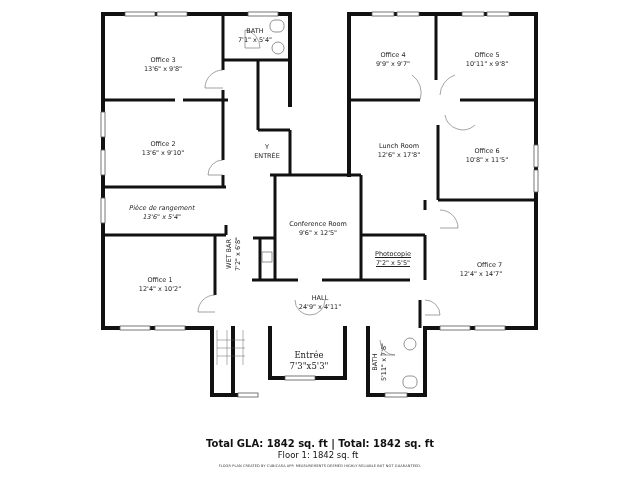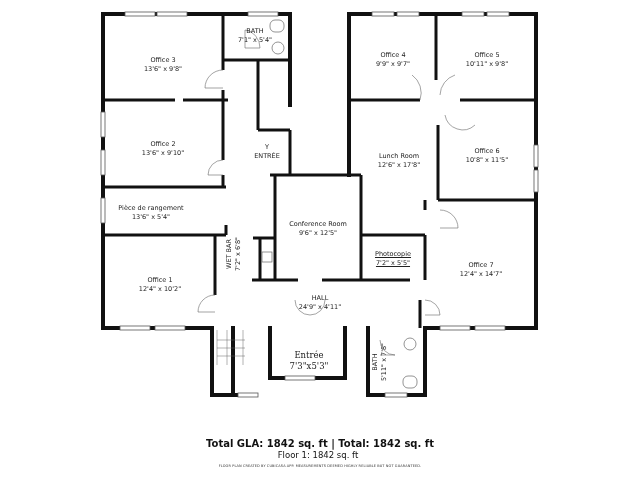--- a/index.html
+++ b/index.html
@@ -132,21 +132,21 @@
   <div>7'1" x 5'4"</div>
 </div>
 <div class="lbl" style="left:163px;top:140px;">
   <div>Office 2</div>
   <div>13'6" x 9'10"</div>
 </div>
 <div class="lbl" style="left:267px;top:143px;">
   <div>Y</div>
   <div>ENTRÉE</div>
 </div>
-<div class="lbl" style="left:151px;top:204px;">
+<div class="lbl" style="left:162px;top:204px;font-style:italic;">
   <div>Pièce de rangement</div>
   <div>13'6" x 5'4"</div>
 </div>
 <div class="lbl rot" style="left:234px;top:254px;">
   <div>WET BAR</div>
   <div>7'2" x 6'8"</div>
 </div>
 <div class="lbl" style="left:160px;top:276px;">
   <div>Office 1</div>
   <div>12'4" x 10'2"</div>
@@ -156,33 +156,33 @@
   <div>9'6" x 12'5"</div>
 </div>
 <div class="lbl" style="left:393px;top:51px;">
   <div>Office 4</div>
   <div>9'9" x 9'7"</div>
 </div>
 <div class="lbl" style="left:487px;top:51px;">
   <div>Office 5</div>
   <div>10'11" x 9'8"</div>
 </div>
-<div class="lbl" style="left:399px;top:152px;">
+<div class="lbl" style="left:399px;top:142px;">
   <div>Lunch Room</div>
   <div>12'6" x 17'8"</div>
 </div>
 <div class="lbl" style="left:487px;top:147px;">
   <div>Office 6</div>
   <div>10'8" x 11'5"</div>
 </div>
 <div class="lbl" style="left:393px;top:250px;text-decoration:underline;">
   <div>Photocopie</div>
   <div>7'2" x 5'5"</div>
 </div>
-<div class="lbl" style="left:481px;top:261px;">
+<div class="lbl" style="left:481px;top:261px;text-align:right;">
   <div>Office 7</div>
   <div>12'4" x 14'7"</div>
 </div>
 <div class="lbl" style="left:320px;top:294px;">
   <div>HALL</div>
   <div>24'9" x 4'11"</div>
 </div>
 <div class="lbl serif" style="left:309px;top:350px;">
   <div>Entrée</div>
   <div>7'3"x5'3"</div>

